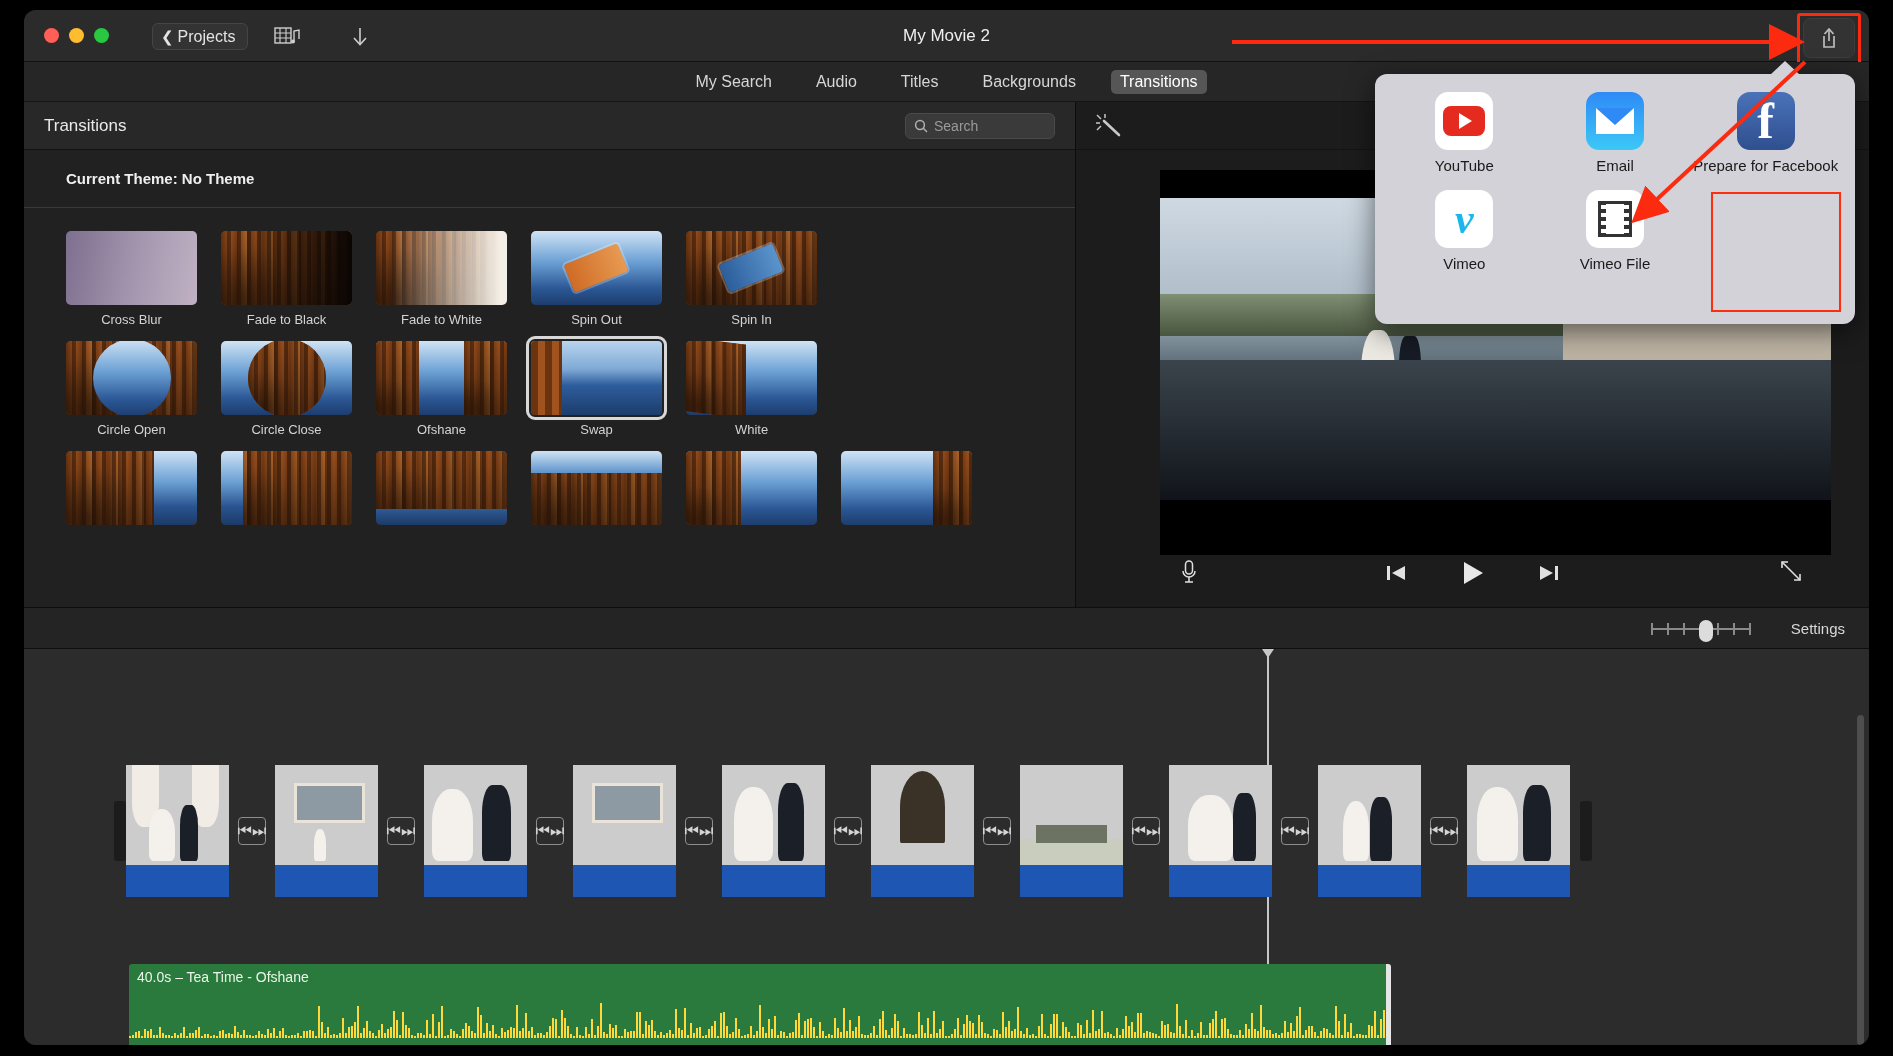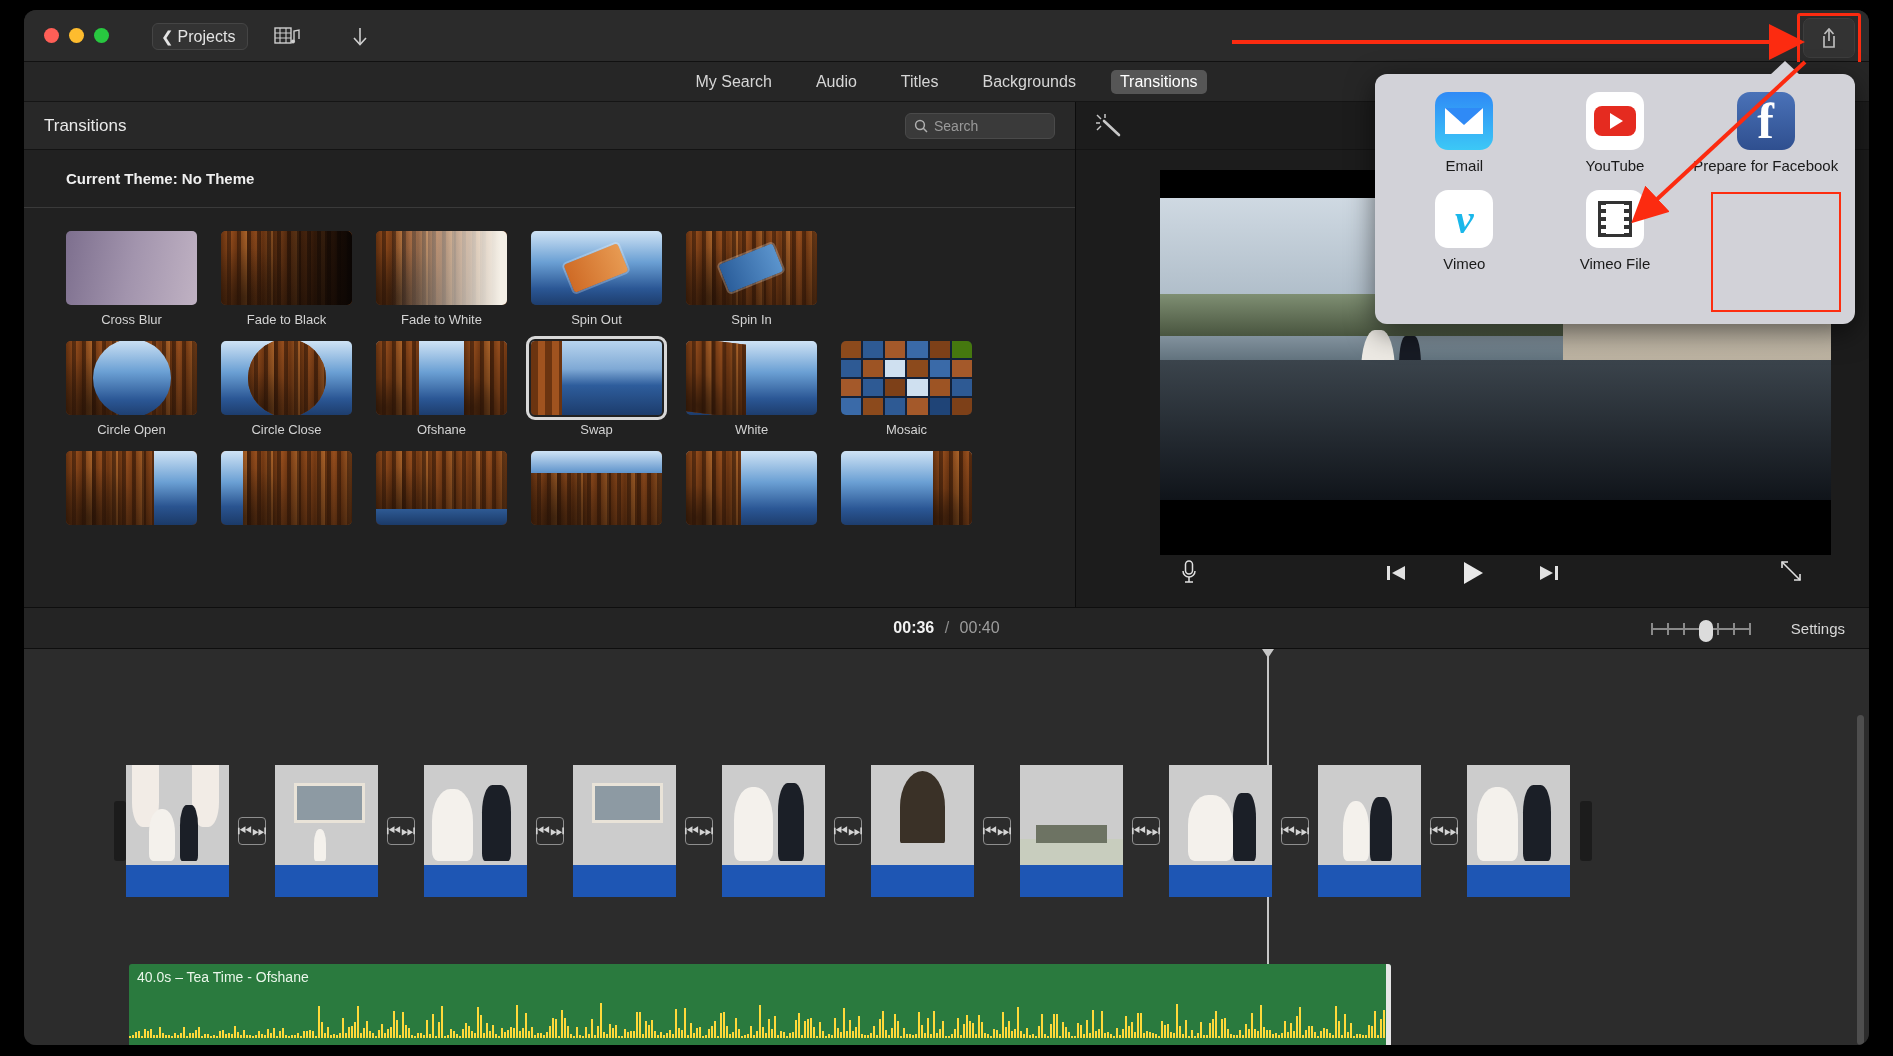--- a/index.html
+++ b/index.html
@@ -315,20 +315,21 @@
       </svg>
     </div>
 
     <div class="tb-icon down">
       <svg width="18" height="22" viewBox="0 0 18 22">
         <line x1="9" y1="2" x2="9" y2="18" stroke="#cfcfcf" stroke-width="1.6"></line>
         <path d="M3 12 L9 18.5 L15 12" fill="none" stroke="#cfcfcf" stroke-width="1.6"></path>
       </svg>
     </div>
 
+    <div class="win-title">My Movie 2</div>
 
     <div class="share-btn">
       <svg width="22" height="24" viewBox="0 0 22 24">
         <path d="M6 10 L6 21 L16 21 L16 10" fill="none" stroke="#bdbdbd" stroke-width="1.7"></path>
         <line x1="11" y1="3" x2="11" y2="15" stroke="#bdbdbd" stroke-width="1.7"></line>
         <path d="M6.5 8 L11 3 L15.5 8" fill="none" stroke="#bdbdbd" stroke-width="1.7"></path>
       </svg>
     </div>
     <div class="share-hl"></div>
   </div>
@@ -436,51 +437,20 @@
             <div class="cname">Swap</div>
           </div>
           <div class="cell">
             <div class="thumb">
               <div class="sky-full"></div>
               <div style="position:absolute;left:0;top:0;bottom:0;width:46%;transform:skewY(7deg)">
                   <div class="forest" style="position:absolute;inset:0"></div>
                 </div>
             </div>
             <div class="cname">White</div>
-          </div>
-          <div class="cell">
-            <div class="thumb">
-              <div class="mosaic">
-                <i style="background:#8c4a1c"></i>
-                  <i style="background:#2e5a94"></i>
-                  <i style="background:#a4592a"></i>
-                  <i style="background:#3a6aa8"></i>
-                  <i style="background:#7d4018"></i>
-                  <i style="background:#45780f"></i>
-                <i style="background:#2e5a94"></i>
-                  <i style="background:#9d5424"></i>
-                  <i style="background:#cfe0f0"></i>
-                  <i style="background:#8c4a1c"></i>
-                  <i style="background:#3a6aa8"></i>
-                  <i style="background:#a4592a"></i>
-                <i style="background:#a4592a"></i>
-                  <i style="background:#2e5a94"></i>
-                  <i style="background:#7d4018"></i>
-                  <i style="background:#cfe0f0"></i>
-                  <i style="background:#9d5424"></i>
-                  <i style="background:#2e5a94"></i>
-                <i style="background:#3a6aa8"></i>
-                  <i style="background:#8c4a1c"></i>
-                  <i style="background:#2e5a94"></i>
-                  <i style="background:#a4592a"></i>
-                  <i style="background:#1f4477"></i>
-                  <i style="background:#7d4018"></i>
-              </div>
-            </div>
-            <div class="cname">Mosaic</div>
           </div>
         </div>
 
         <div class="row">
           <div class="cell">
             <div class="thumb">
                 <div class="forest" style="position:absolute;inset:0"></div>
                 <div class="sky-r"></div>
               </div>
           </div>
@@ -602,25 +572,20 @@
             <path d="M3 9 L3 3 L9 3" fill="none" stroke="#e0e0e0" stroke-width="1.6"></path>
             <path d="M21 15 L21 21 L15 21" fill="none" stroke="#e0e0e0" stroke-width="1.6"></path>
             <line x1="3" y1="3" x2="21" y2="21" stroke="#e0e0e0" stroke-width="1.6"></line>
           </svg>
         </div>
       </div>
     </div>
   </div>
 
   <div class="tl-head">
-    <div class="tc">
-      <span class="cur">00:36</span>
-      <span class="sep">/</span>
-      <span class="tot">00:40</span>
-    </div>
     <div class="zoom-ctl">
       <div class="track"></div>
       <div class="tick" style="left:0"></div>
         <div class="tick" style="left:16px"></div>
       <div class="tick" style="left:32px"></div>
         <div class="tick" style="left:49px"></div>
       <div class="tick" style="left:66px"></div>
         <div class="tick" style="left:82px"></div>
       <div class="tick" style="left:98px"></div>
       <div class="knob"></div>
@@ -1149,33 +1114,33 @@
     </div>
 
     <div class="tl-scroll-v"></div>
 
   </div>
 
   <div class="popover">
     <div class="pgrid">
 
       <div class="pitem">
-        <div class="pico ico-email">
-            <div class="env"></div>
-          </div>
-        <div class="plabel">Email</div>
-      </div>
-
-      <div class="pitem">
         <div class="pico ico-yt">
             <div class="pill">
               <div class="tri"></div>
             </div>
           </div>
         <div class="plabel">YouTube</div>
+      </div>
+
+      <div class="pitem">
+        <div class="pico ico-email">
+            <div class="env"></div>
+          </div>
+        <div class="plabel">Email</div>
       </div>
 
       <div class="pitem">
         <div class="pico ico-fb">f</div>
         <div class="plabel">Prepare for Facebook</div>
       </div>
 
       <div class="pitem">
         <div class="pico ico-vimeo">v</div>
         <div class="plabel">Vimeo</div>

